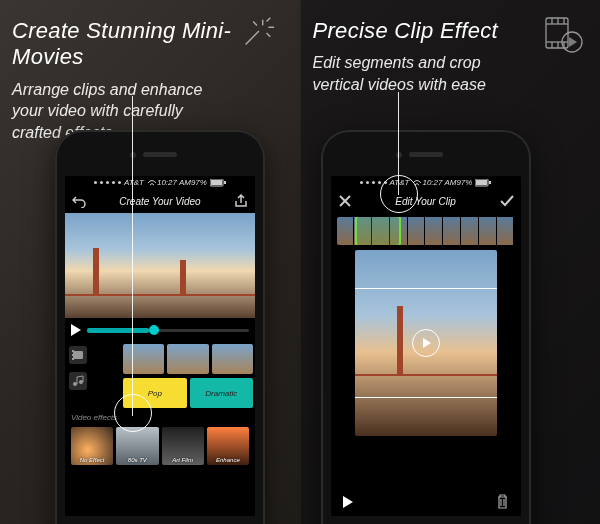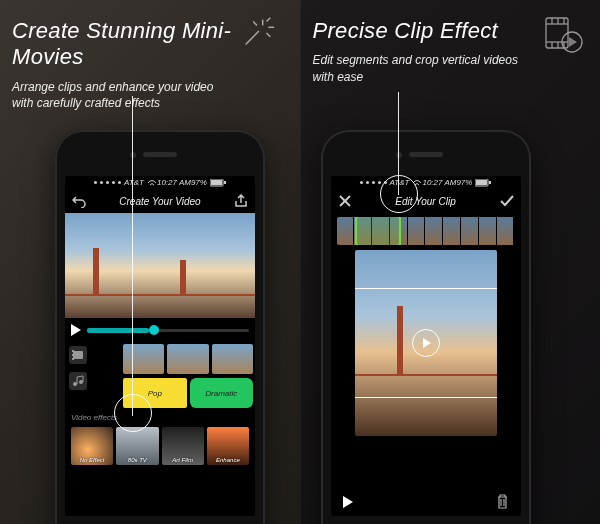--- a/index.html
+++ b/index.html
@@ -9,21 +9,21 @@
     background: linear-gradient(135deg, #3a3530 0%, #2a2520 40%, #1a1815 100%);
     overflow: hidden;
     position: relative;
     color: #fff;
   }
   .panels { display: flex; width: 100%; height: 100%; }
   .panel { flex: 1; position: relative; padding: 18px 12px; font-style: italic; }
   .panel + .panel { border-left: 1px solid rgba(255,255,255,0.05); background: rgba(10,10,15,0.5); }
 
   .headline { font-size: 22px; font-weight: 300; line-height: 1.2; letter-spacing: 0.3px; }
-  .subline { font-size: 12px; font-weight: 300; margin-top: 8px; max-width: 220px; opacity: 0.9; line-height: 1.35; }
+  .subline { font-size: 16px; font-weight: 300; margin-top: 8px; max-width: 220px; opacity: 0.9; line-height: 1.35; }
 
   .wand-icon { position: absolute; top: 14px; right: 24px; opacity: 0.6; }
   .film-icon { position: absolute; top: 14px; right: 14px; opacity: 0.55; }
 
   .phone {
     position: absolute;
     width: 210px;
     background: #111;
     border-radius: 28px;
     padding: 46px 10px 46px 10px;
@@ -67,21 +67,21 @@
   .side { display:flex;gap:30px; }
   .sidebar { width:26px; display:flex; flex-direction:column; gap:8px; padding:4px; }
   .sb-ico { width:18px; height:18px; background:#2b2b2b; border-radius:3px; display:flex; align-items:center; justify-content:center; color:#888; font-size:10px; }
 
   .thumbs { flex:1; }
   .row { display:flex; gap:3px; padding:2px; }
   .th { flex:1; height:30px; border-radius:2px; background:linear-gradient(#7aa3c8,#a8845a); }
   .chip { flex:1; height:30px; border-radius:2px; display:flex; align-items:center; justify-content:center; font-size:8px; color:#222; font-weight:500; }
   .chip.pop { background:#f7dc32; }
   .chip.dub { background:#7fe04a; }
-  .chip.dra { background:#22c55e;border-radius:6px; }
+  .chip.dra { background:#14b8a6; }
 
   .fx-label { font-size:8px; color:#888; padding:3px 6px; }
   .fx-row { display:flex; gap:3px; padding:2px 6px; }
   .fx { flex:1; height:38px; border-radius:2px; position:relative; overflow:hidden; }
   .fx.a { background:radial-gradient(circle at 40% 60%, #ffb060, #3a2a20); }
   .fx.b { background:linear-gradient(#b8c0c8,#586068); }
   .fx.c { background:linear-gradient(#202020,#606060); }
   .fx.d { background:linear-gradient(#ff8040,#402010); }
   .fx-name { position:absolute; bottom:2px; left:0; right:0; text-align:center; font-size:6px; color:#fff; text-shadow:0 0 2px #000; }
 

